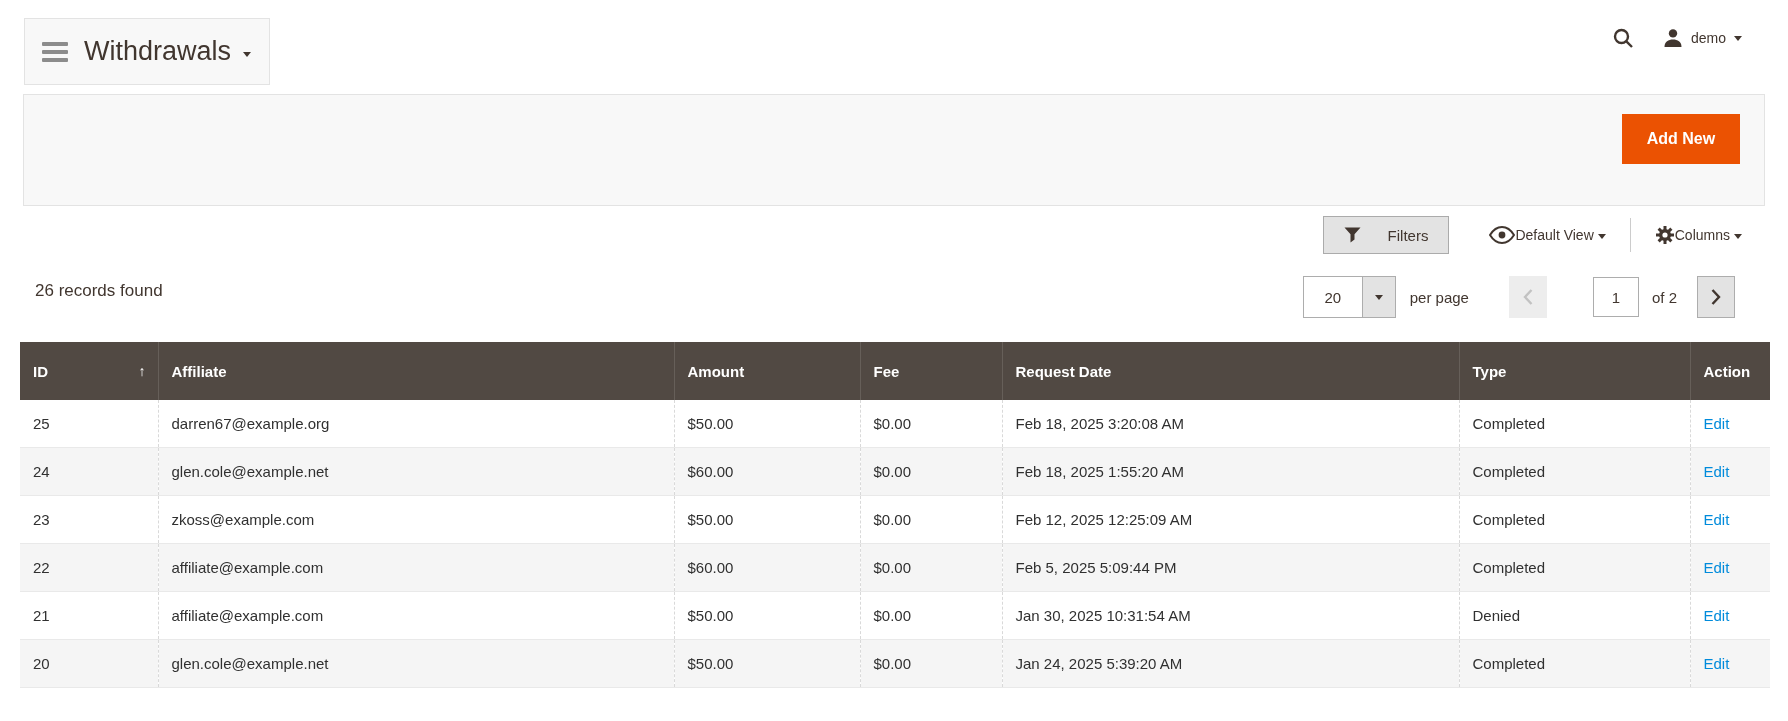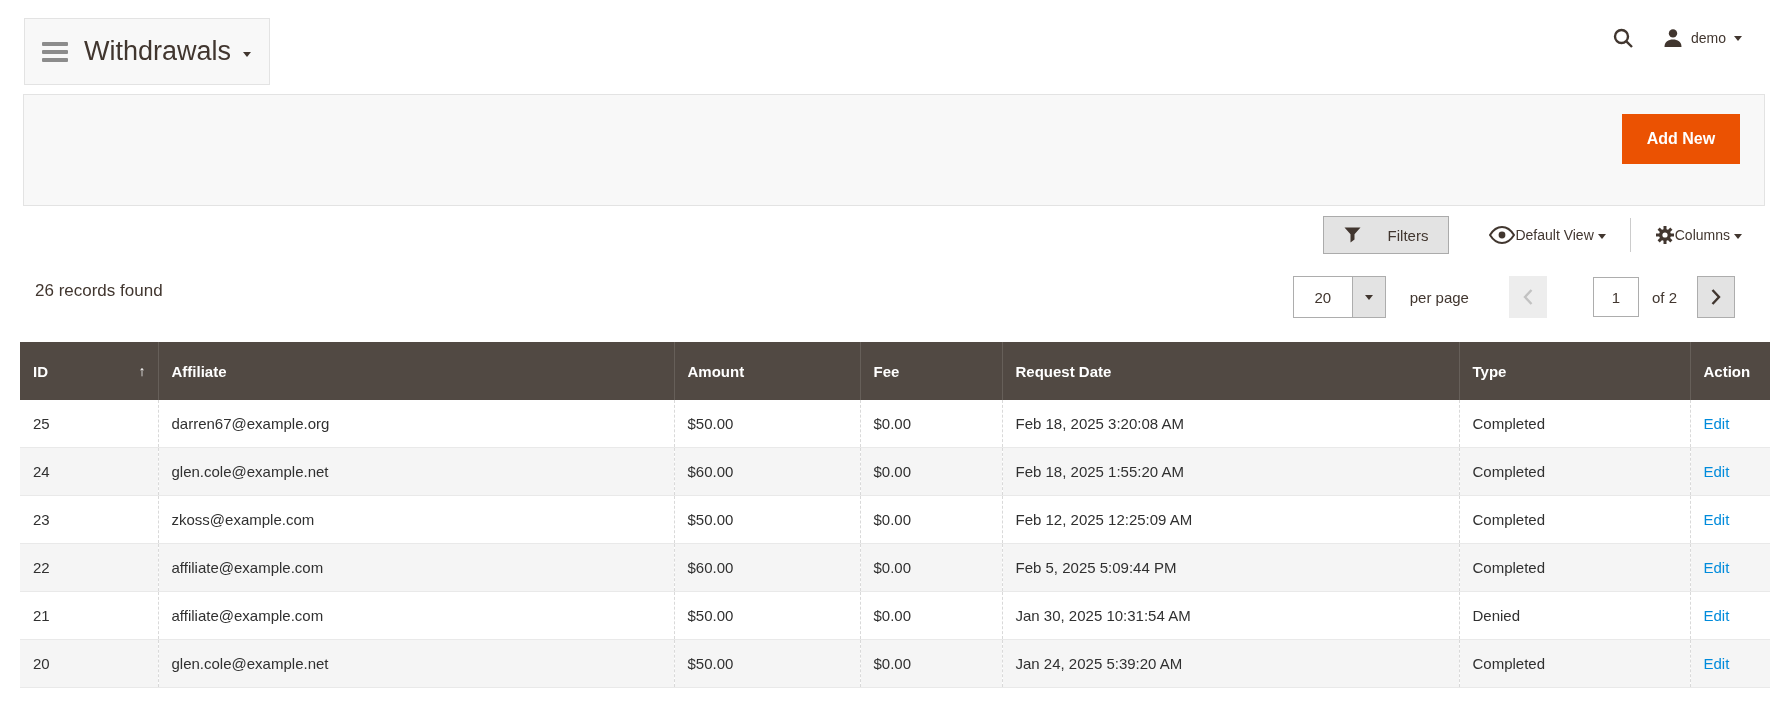--- a/index.html
+++ b/index.html
@@ -62,21 +62,21 @@
   .records-found { position:absolute; left:35px; top:281px; font-size:17px; color:#41362f; }
   .pagination { position:absolute; top:276px; right:53px; height:42px; display:flex; align-items:center; }
   .page-size {
     display:flex; height:42px; box-sizing:border-box; border:1px solid #adadad; background:#fff; cursor:pointer;
   }
   .page-size-value { width:58px; display:flex; align-items:center; justify-content:center; font-size:15px; color:#41362f; }
   .page-size-caret {
     width:32px; background:#e3e3e3; border-left:1px solid #adadad;
     display:flex; align-items:center; justify-content:center;
   }
-  .per-page-label { margin-left:24px; margin-right:40px; font-size:15px; }
+  .per-page-label { margin-left:14px; margin-right:40px; font-size:15px; }
   .nav-btn {
     width:38px; height:42px; box-sizing:border-box;
     display:flex; align-items:center; justify-content:center; cursor:pointer;
   }
   .nav-btn.prev { background:#ededed; margin-right:46px; cursor:default; }
   .nav-btn.next { background:#e3e3e3; border:1px solid #adadad; }
   .page-input {
     width:46px; height:40px; box-sizing:border-box; border:1px solid #adadad;
     text-align:center; font-size:15px; color:#41362f; font-family:inherit; background:#fff;
   }

